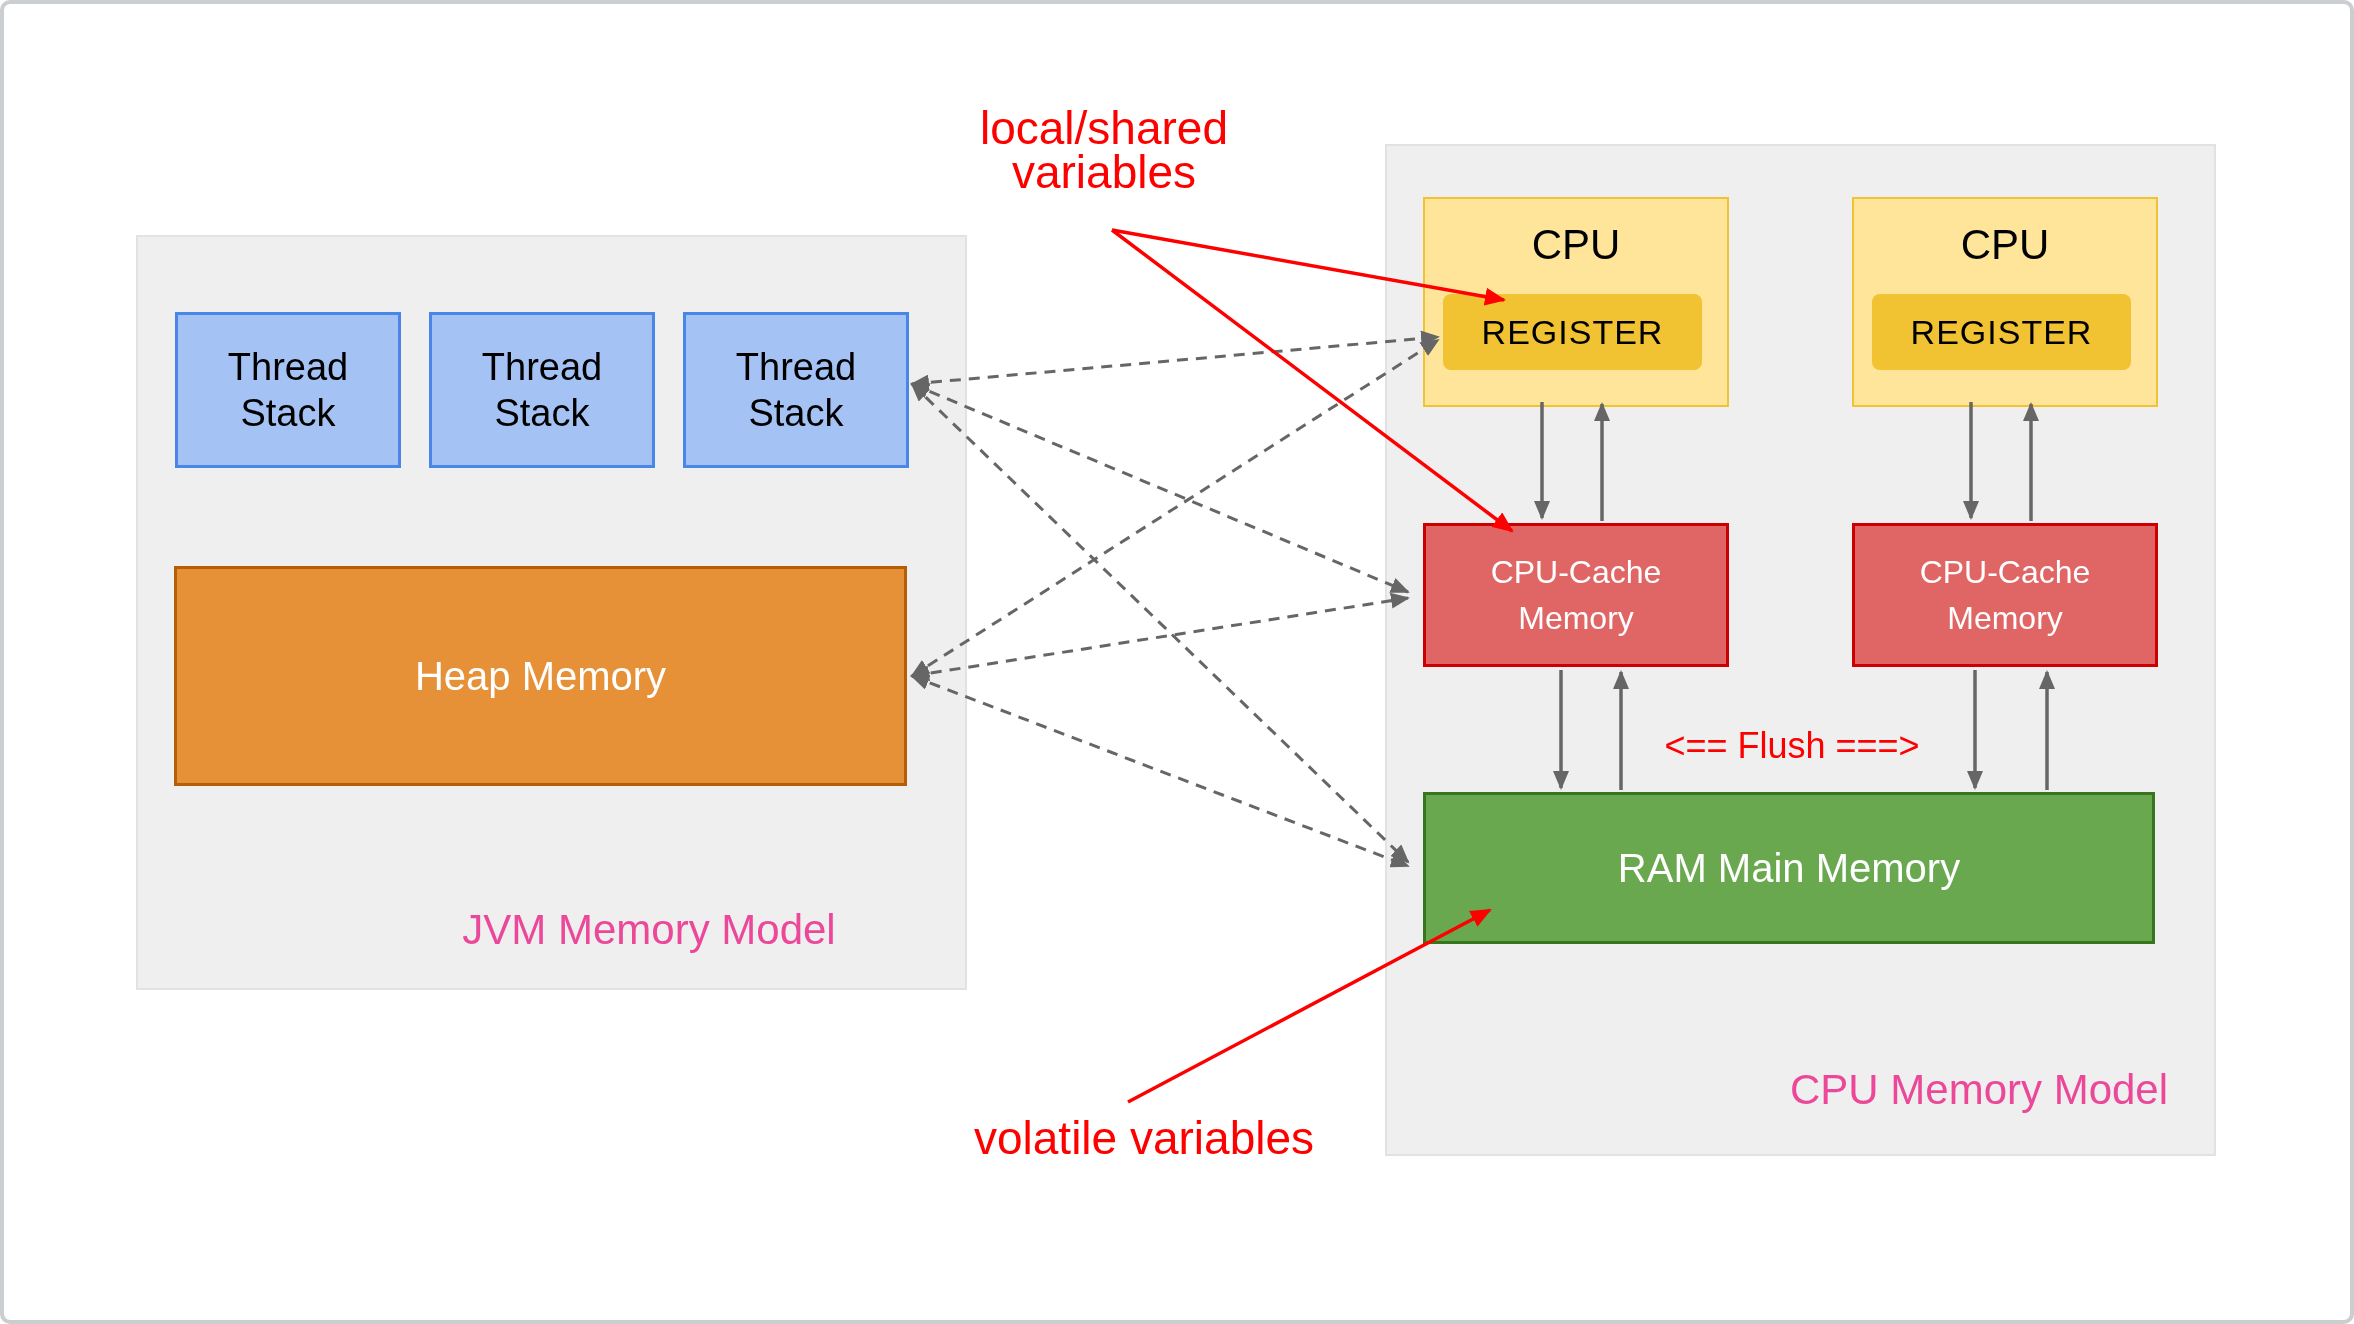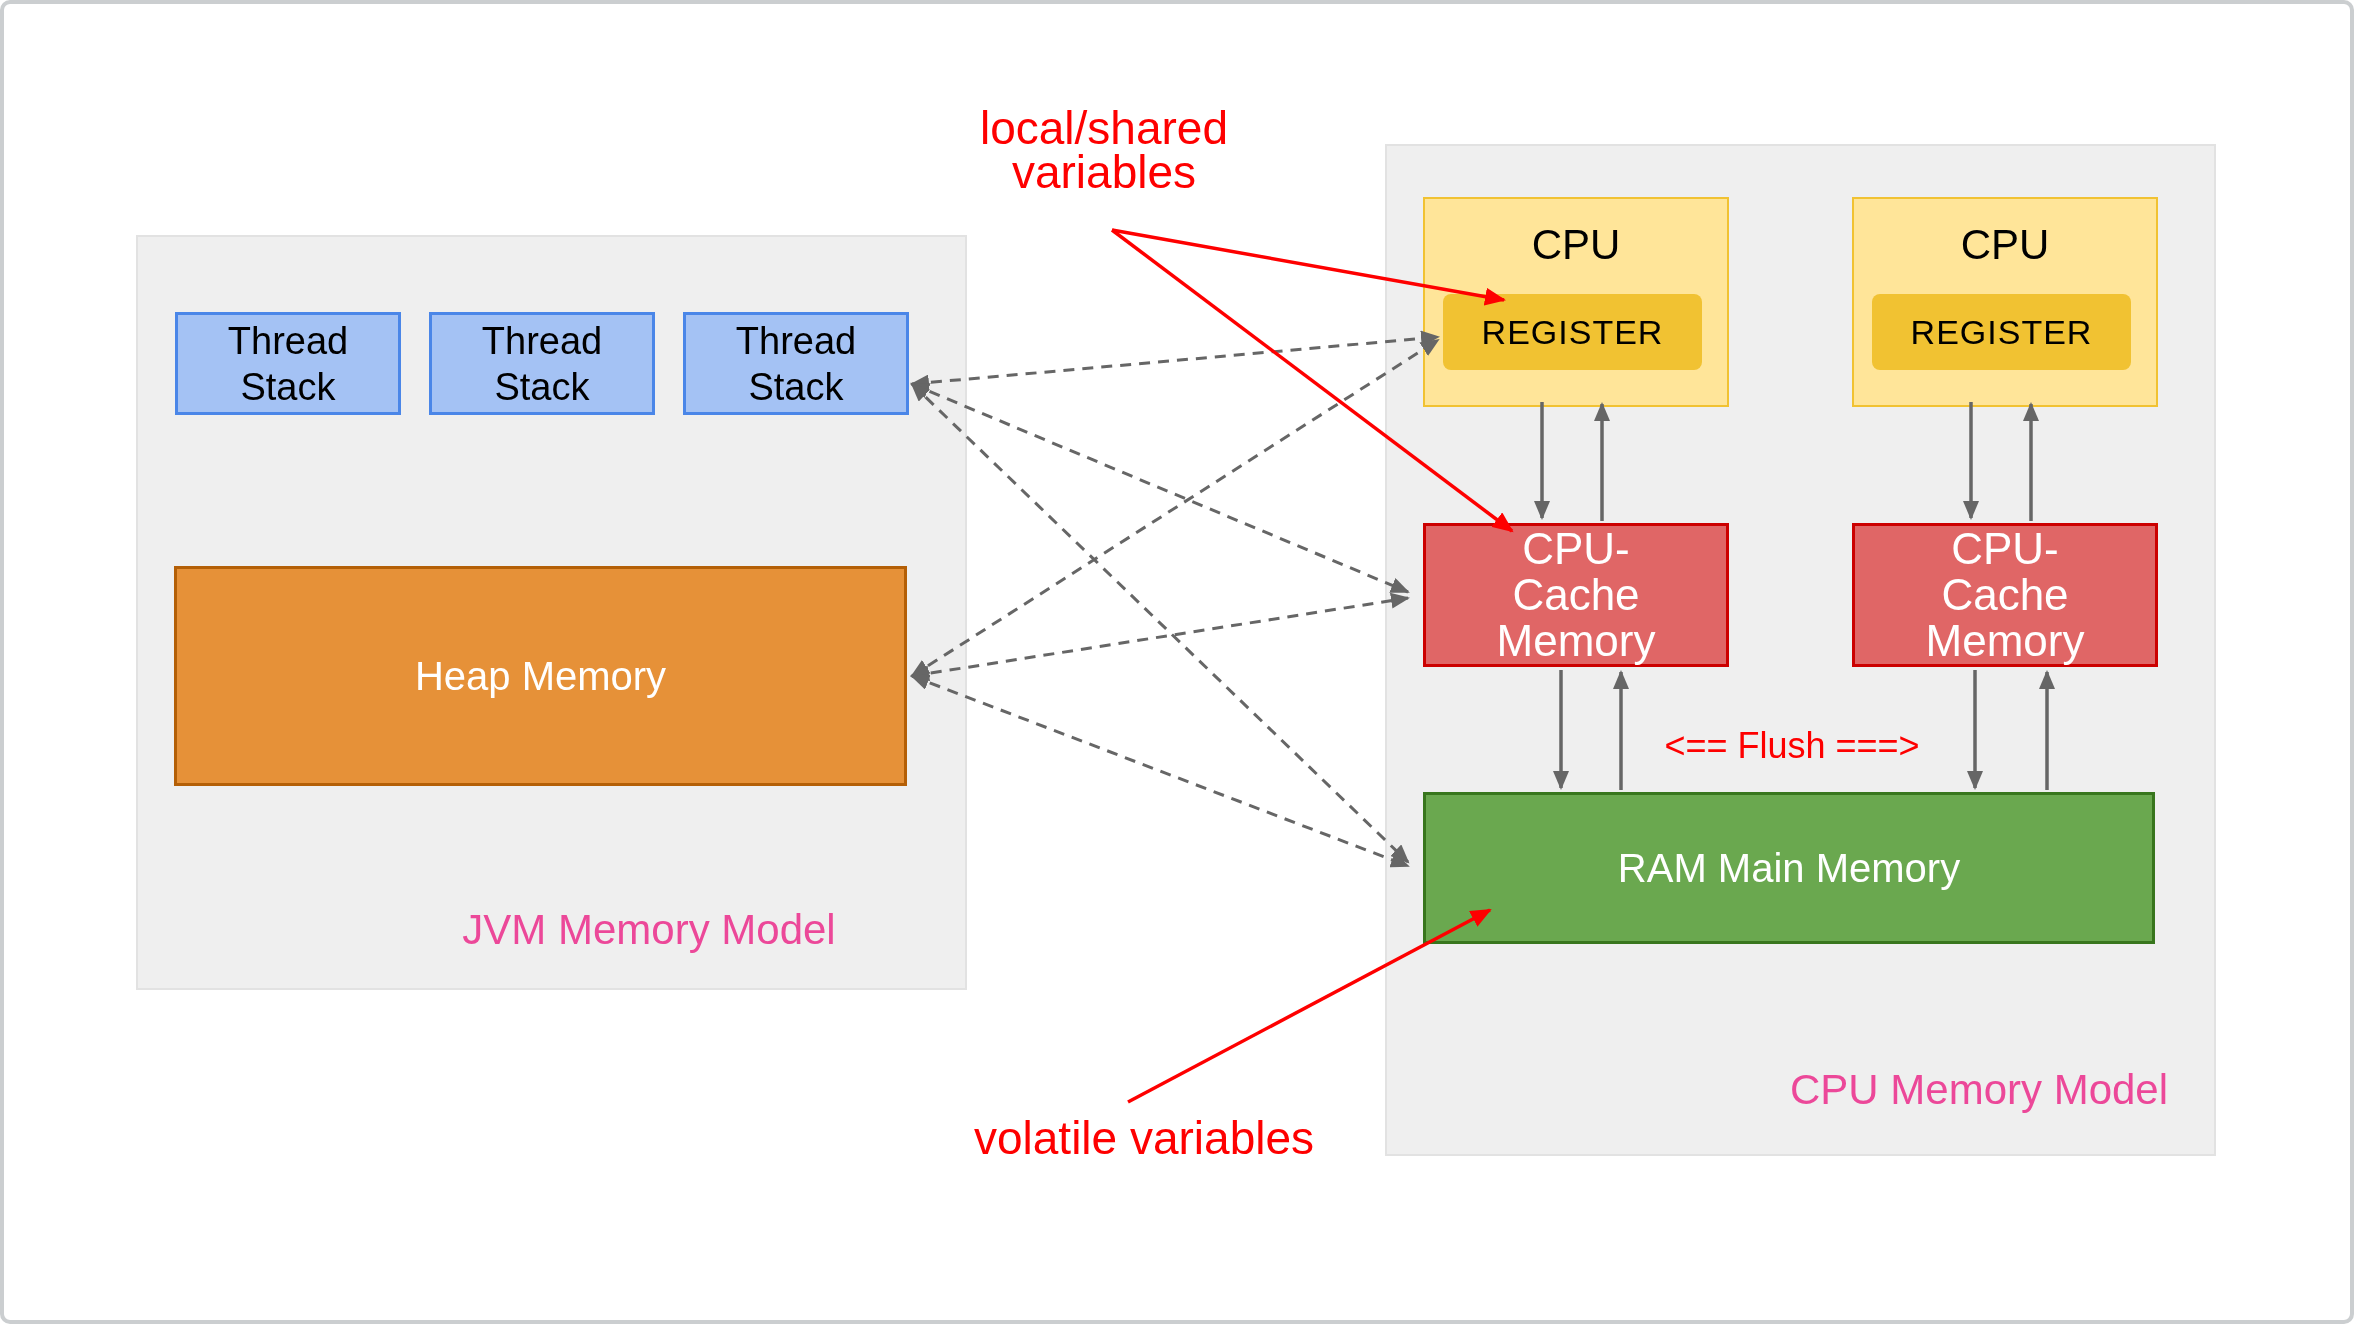--- a/index.html
+++ b/index.html
@@ -23,40 +23,40 @@
     border:2px solid var(--container-border); box-sizing:border-box;
   }
   .model-title{
     position:absolute; text-align:center; font-size:42px; color:#ec4899; white-space:nowrap;
   }
   .box{
     position:absolute; box-sizing:border-box; display:flex; align-items:center;
     justify-content:center; text-align:center;
   }
   .thread{
-    width:226px; height:103px; background:var(--thread-fill);
+    width:226px; height:156px; background:var(--thread-fill);
     border:3px solid var(--thread-border); font-size:38px; line-height:46px; color:#000;
     padding:0 38px;
   }
   .heap{
     left:170px; top:562px; width:733px; height:220px; background:var(--heap-fill);
     border:3px solid var(--heap-border); color:#fff; font-size:40px;
   }
   .cpu-box{
     width:306px; height:210px; background:var(--cpu-fill);
     border:2px solid var(--cpu-border); align-items:flex-start; font-size:42px;
     padding-top:22px;
   }
   .register{
     width:259px; height:76px; background:var(--register-fill);
     border-radius:8px; font-size:34px; letter-spacing:1px; color:#000;
   }
   .cache{
     width:306px; height:144px; background:var(--cache-fill);
-    border:3px solid var(--cache-border); color:#fff; font-size:44px; line-height:46px;
+    border:3px solid var(--cache-border); color:#fff; font-size:32px; line-height:46px;
     padding:0 55px;
   }
   .ram{
     left:1419px; top:788px; width:732px; height:152px; background:var(--ram-fill);
     border:3px solid var(--ram-border); color:#fff; font-size:40px;
   }
   .annotation{
     position:absolute; color:var(--annotation-red); font-size:46px; line-height:44px;
     text-align:center;
   }

